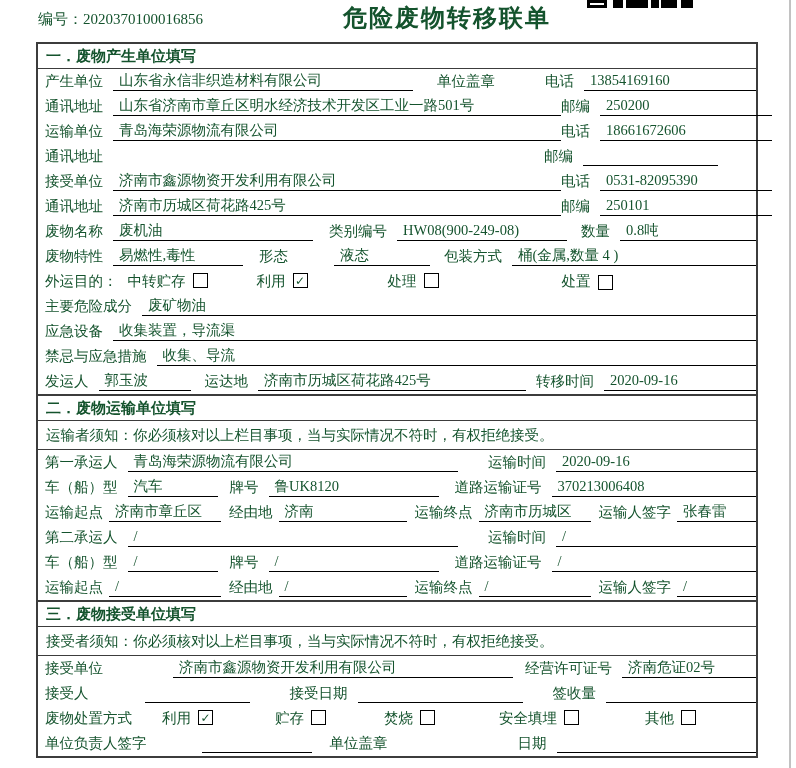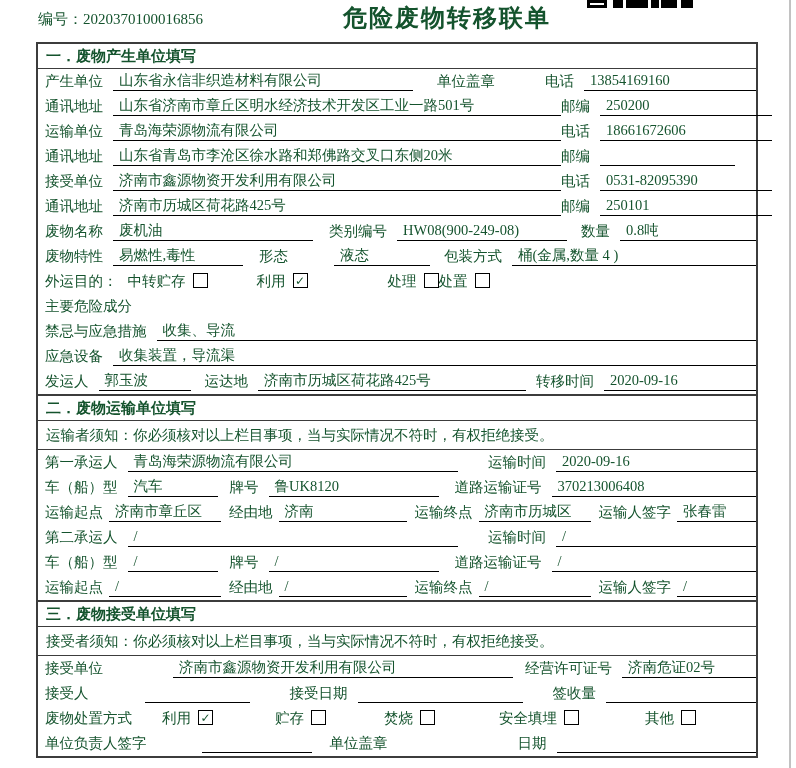--- a/index.html
+++ b/index.html
@@ -77,21 +77,20 @@
 
       <div class="row">
         <span class="lbl">运输单位</span>
         <span class="u" style="width:448px;">青岛海荣源物流有限公司</span>
         <span class="lbl" style="margin-left:auto;">电话</span>
         <span class="u" style="width:172px;">18661672606</span>
       </div>
 
       <div class="row">
         <span class="lbl">通讯地址</span>
-        <span class="u" style="width:448px;">山东省青岛市李沧区徐水路和郑佛路交叉口东侧20米</span>
         <span class="lbl" style="margin-left:auto;">邮编</span>
         <span class="u" style="width:135px;margin-right:38px;"></span>
       </div>
 
       <div class="row">
         <span class="lbl">接受单位</span>
         <span class="u" style="width:448px;">济南市鑫源物资开发利用有限公司</span>
         <span class="lbl" style="margin-left:auto;">电话</span>
         <span class="u" style="width:172px;">0531-82095390</span>
       </div>
@@ -128,38 +127,39 @@
           <span class="cb"></span>
         </span>
         <span class="opt" style="margin-left:49px;">
           <span>利用</span>
           <span class="cb checked">✓</span>
         </span>
         <span class="opt" style="margin-left:80px;font-family:Liberation Serif, serif;">
           <span>处理</span>
           <span class="cb"></span>
         </span>
-        <span class="opt" style="">
+        <span class="opt" style="margin-left:123px;align-items:flex-end;">
           <span>处置</span>
           <span class="cb"></span>
         </span>
       </div>
 
       <div class="row">
         <span class="lbl">主要危险成分</span>
+        <span class="u fill">废矿物油</span>
+      </div>
+
+      <div class="row">
+        <span class="lbl">应急设备</span>
+        <span class="u fill">收集装置，导流渠</span>
       </div>
 
       <div class="row">
         <span class="lbl">禁忌与应急措施</span>
         <span class="u fill">收集、导流</span>
-      </div>
-
-      <div class="row">
-        <span class="lbl">应急设备</span>
-        <span class="u fill">收集装置，导流渠</span>
       </div>
 
       <div class="row">
         <span class="lbl">发运人</span>
         <span class="u" style="width:92px;">郭玉波</span>
         <span class="lbl" style="margin-left:14px;">运达地</span>
         <span class="u" style="width:268px;">济南市历城区荷花路425号</span>
         <span class="lbl" style="margin-left:10px;">转移时间</span>
         <span class="u fill">2020-09-16</span>
       </div>

